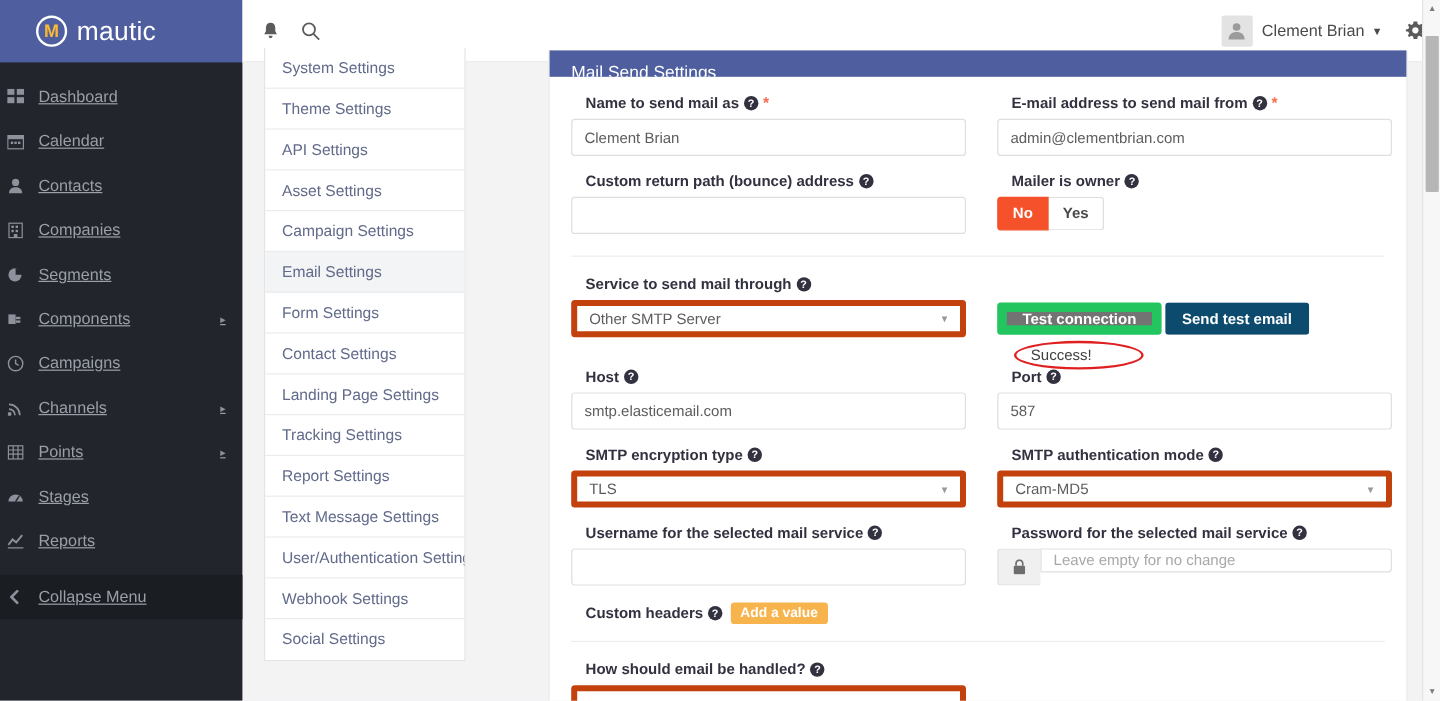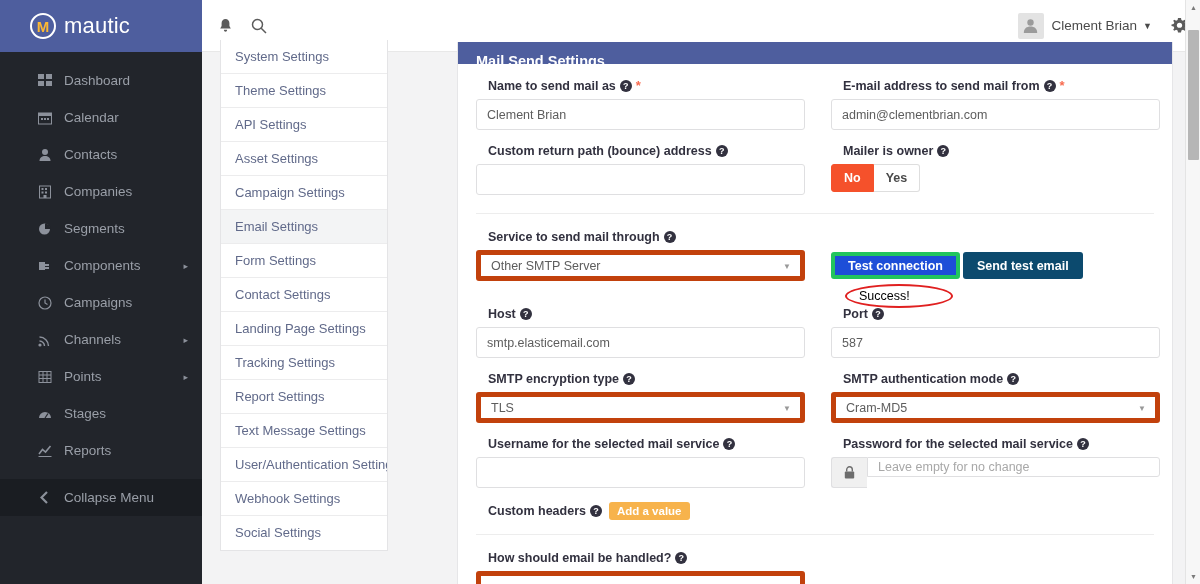--- a/index.html
+++ b/index.html
@@ -28,23 +28,24 @@
     border: 2px solid #ffffff;
     display: flex; align-items: center; justify-content: center;
     margin-right: 8px; flex: 0 0 auto;
   }
   .brand-logo span { color: #fdb933; font-size: 15px; font-weight: bold; line-height: 1; }
   .brand-name { color: #ffffff; font-size: 22px; letter-spacing: .2px; }
 
   .nav { padding-top: 10px; }
   .nav-item {
     display: flex; align-items: center;
-    height: 37px; padding-left: 38px; padding-right: 14px;
+    height: 37px; padding-left: 6px; padding-right: 14px;
     color: #9a9fa8; font-size: 13.5px; cursor: pointer;
     position: relative;
+    text-decoration: underline;
   }
   .nav-item .ni-icon {
     width: 26px; flex: 0 0 26px;
     color: #8c919b; font-size: 13px; display: flex; align-items: center;
   }
   .nav-item .ni-label { flex: 1 1 auto; }
   .nav-item .ni-caret {
     font-size: 9px; color: #8c919b;
   }
   .nav-item.collapse-row {
@@ -113,21 +114,21 @@
     min-height: 560px;
   }
   .panel-head {
     background: #4e5e9e;
     height: 22px;
     padding: 0 18px;
     display: flex; align-items: flex-end;
     overflow: hidden;
   }
   .panel-head-title {
-    color: #ffffff; font-size: 14.5px; font-weight: bold;
+    color: #ffffff; font-size: 14.5px; font-weight: normal;
     position: relative; top: 5px;
   }
   .panel-body { padding: 14px 18px 0 18px; }
 
   .row2 { display: flex; gap: 26px; }
   .col { width: 329px; flex: 0 0 329px; }
 
   .fld { margin-bottom: 14px; }
   .fld-label {
     font-size: 12.5px; color: #32313f; font-weight: bold;
@@ -191,30 +192,30 @@
   }
 
   .btn-row { display: flex; align-items: flex-start; gap: 3px; padding-top: 22px; }
   .btn {
     height: 27px; padding: 0 13px;
     display: flex; align-items: center; justify-content: center;
     font-size: 12.5px; font-weight: bold;
     border-radius: 3px; cursor: pointer;
     color: #ffffff; border: 1px solid transparent;
   }
-  .btn-test { background: #1d4ed8; border: 4px solid #22c55e; }
+  .btn-test { background: #737373; border: 8px solid #22c55e; }
   .btn-send { background: #0c4a6e; }
 
   .success-wrap {
     position: relative;
     margin-top: 6px; margin-left: 14px;
     width: 110px; height: 22px;
     display: flex; align-items: center;
   }
-  .success-txt { font-size: 12.5px; color: #000000; padding-left: 14px; }
+  .success-txt { font-size: 12.5px; color: #404040; padding-left: 14px; }
   .ellipse {
     position: absolute; left: 0; top: -1px;
     width: 108px; height: 24px;
     border: 2px solid #e02020; border-radius: 50%;
     pointer-events: none;
   }
 
   .pw-group { display: flex; width: 100%; }
   .pw-addon {
     width: 36px; height: 31px;

